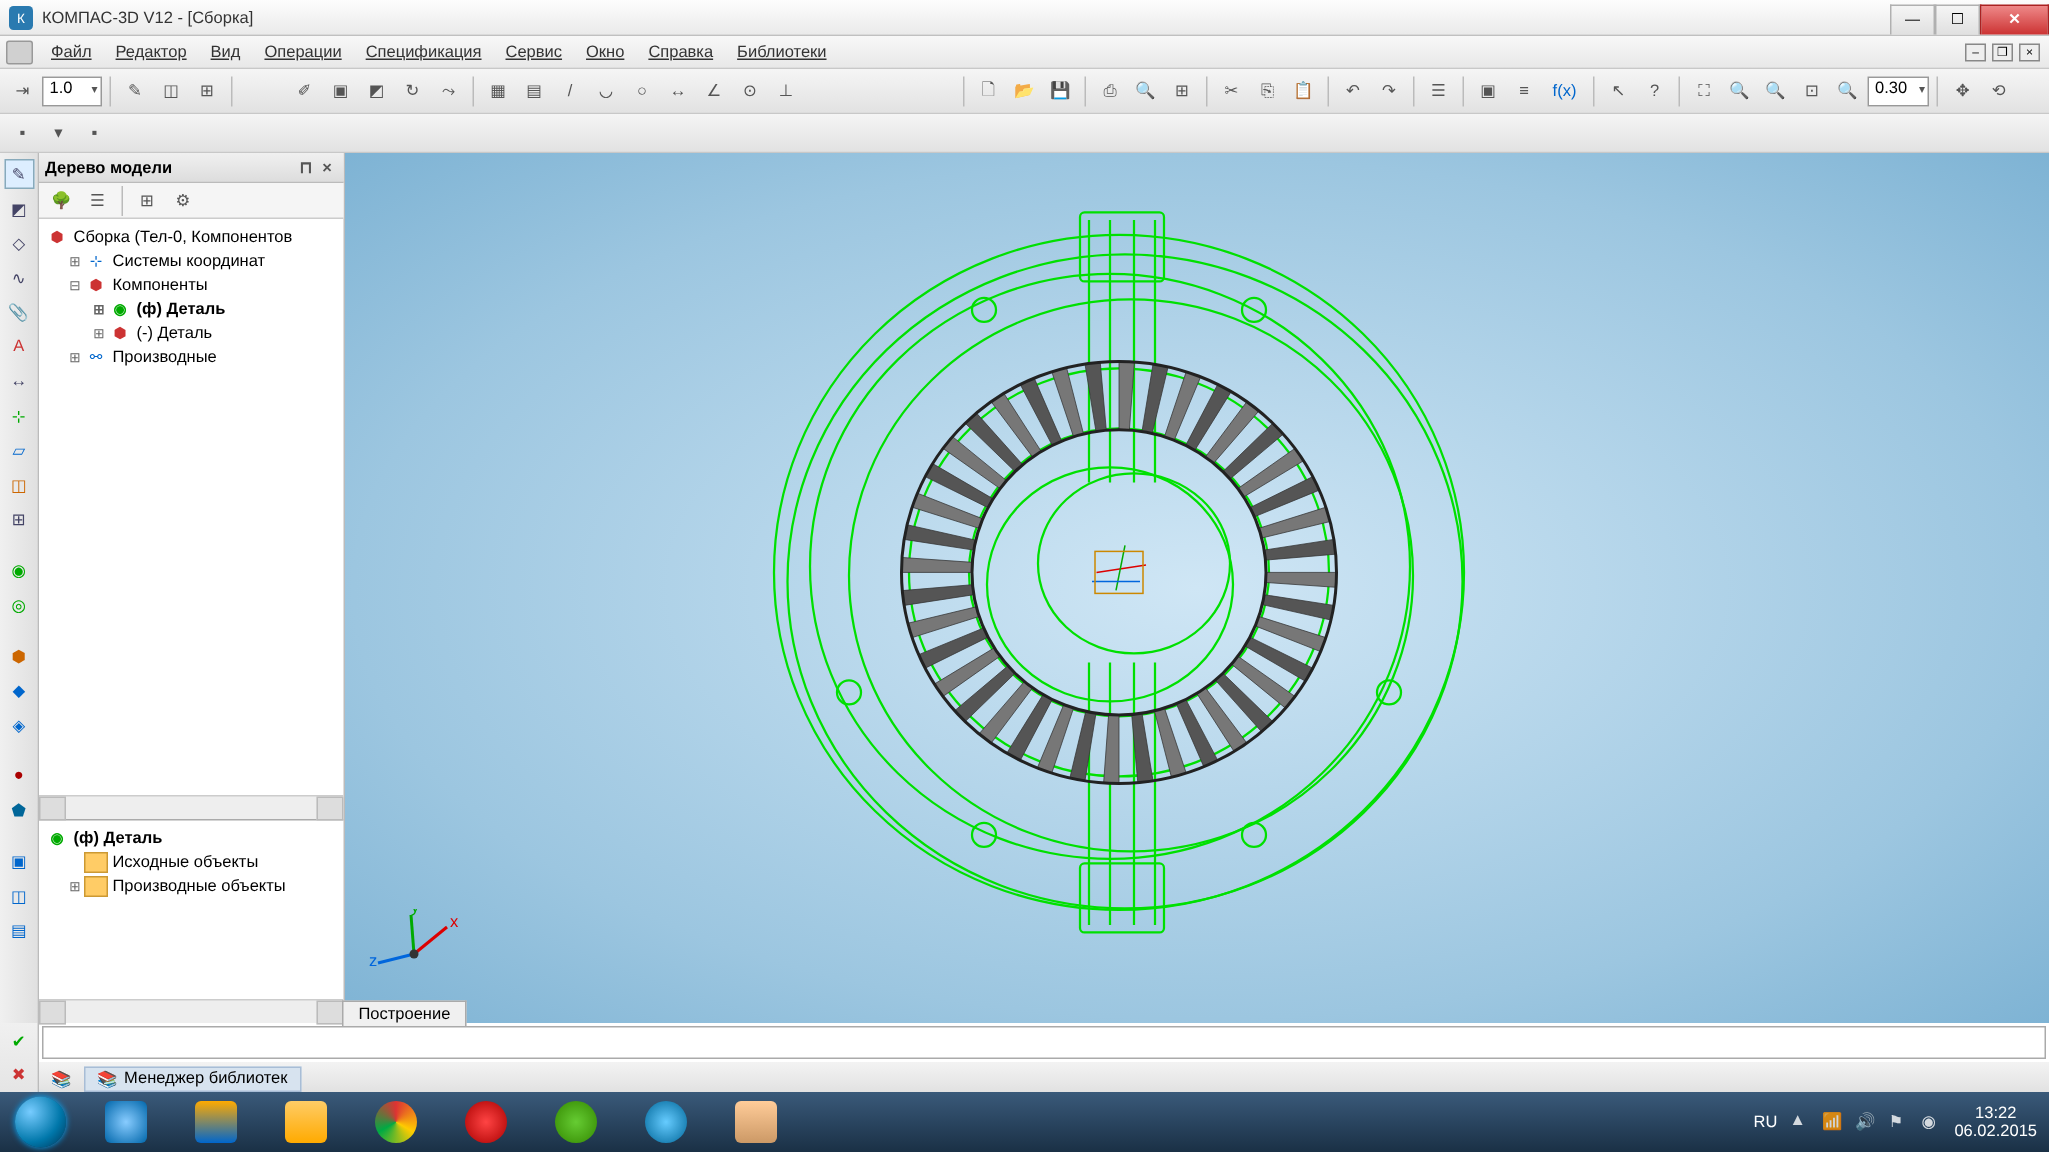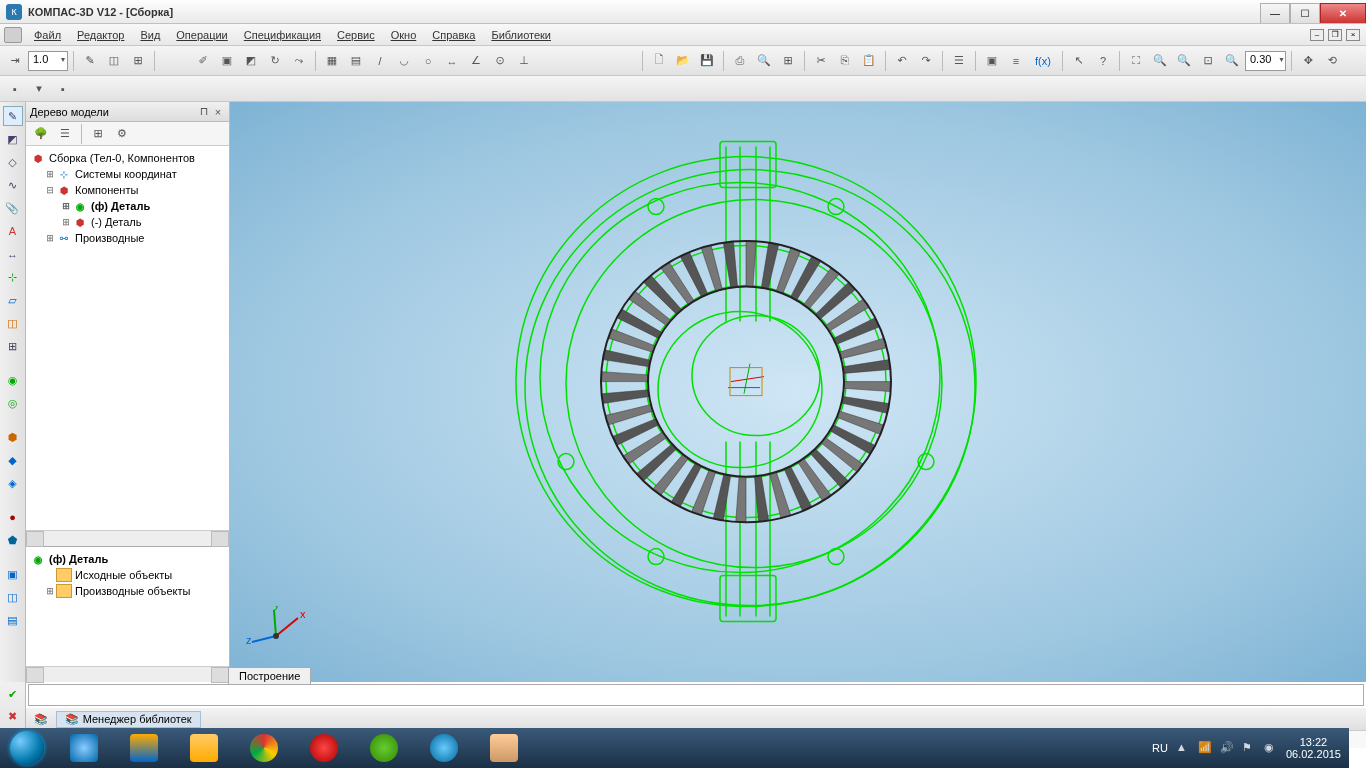--- a/index.html
+++ b/index.html
@@ -1,21 +1,21 @@
 <!DOCTYPE html>
 <html><head>
 <meta charset="utf-8">
 <style>
 * { margin: 0; padding: 0; box-sizing: border-box; font-family: Tahoma, sans-serif; font-size: 11px; }
 body { width: 1366px; height: 768px; background: #fff; overflow: hidden; position: relative; }
 
 
 .titlebar { height: 24px; background: linear-gradient(#fdfdfd, #eaeaea); border-bottom: 1px solid #c0c0c0; display: flex; align-items: center; padding-left: 6px; }
 .titlebar .appicon { width: 16px; height: 16px; background: #2a7ab0; border-radius: 3px; margin-right: 6px; display:flex; align-items:center; justify-content:center; color:#fff; font-size:9px;}
-.titlebar .title { flex: 1; color: #333; font-weight: bold; }
+.titlebar .title { flex: 1; color: #333; }
 .winbtns { display: flex; }
 .winbtn { width: 30px; height: 20px; margin-top: 2px; display: flex; align-items: center; justify-content: center; border:1px solid #b0b0b0; border-bottom:none; background: linear-gradient(#f5f5f5,#e0e0e0); font-size:10px;}
 .winbtn.close { background: linear-gradient(#e88,#c33); color:#fff; width:46px; border-color:#a22;}
 .winbtn.close::after { content:"✕"; font-weight:bold;}
 
 
 .menubar { height: 22px; background: linear-gradient(#f8f8f8, #e8e8e8); border-bottom: 1px solid #c8c8c8; display: flex; align-items: center; padding-left: 4px; position:relative;}
 .menubar .mico { width:18px; height:16px; margin-right:4px; background:#d0d0d0; border:1px solid #999; border-radius:2px;}
 .menuitem { padding: 3px 8px; cursor: default; color:#333;text-align:center;}
 .menuitem u { text-decoration: underline; }
@@ -31,21 +31,21 @@
 .toolbar2 { height: 26px; background: linear-gradient(#f5f5f5, #e2e2e2); border-bottom: 1px solid #c8c8c8; display:flex; align-items:center; padding:0 4px; gap:2px;}
 
 
 .mainarea { display:flex; height: 580px; }
 .leftcol { width: 26px; background: linear-gradient(90deg,#f0f0f0,#e0e0e0); border-right:1px solid #bbb; display:flex; flex-direction:column; align-items:center; padding-top:4px; gap:3px;}
 .leftcol .vbtn { width:20px; height:20px; display:flex; align-items:center; justify-content:center; border:1px solid transparent; color:#446; font-size:11px;}
 .leftcol .vbtn.sel { border:1px solid #8ab; background:#def;}
 
 
 .panel { width: 204px; background:#fff; border-right:1px solid #bbb; display:flex; flex-direction:column;}
-.panel-head { height:20px; background:linear-gradient(#f0f0f0,#ddd); border-bottom:1px solid #bbb; display:flex; align-items:center; padding:0 4px; font-weight:normal;}
+.panel-head { height:20px; background:linear-gradient(#f0f0f0,#ddd); border-bottom:1px solid #bbb; display:flex; align-items:center; padding:0 4px; font-weight:bold;}
 .panel-head .sp { flex:1;}
 .panel-head .pin,.panel-head .x { width:14px; text-align:center; color:#555; cursor:default;}
 .panel-tools { height:24px; border-bottom:1px solid #ccc; display:flex; align-items:center; padding:0 4px; gap:2px; background:#f5f5f5;}
 .tree { flex:1; overflow:auto; padding:4px 2px;}
 .tnode { display:flex; align-items:center; padding:1px 0; white-space:nowrap; cursor:default;}
 .texp { width:12px; text-align:center; color:#666; font-size:9px;}
 .tico { width:16px; height:14px; margin-right:3px; display:inline-flex; align-items:center; justify-content:center; font-size:10px;}
 .tico.fold { background:#fc6; border:1px solid #c93;}
 .tico.asm { color:#c33;}
 .tico.part { color:#c33;}
@@ -63,21 +63,21 @@
 .viewport .tab { position:absolute; bottom:-2px; left:-2px; background:#f0f0f0; border:1px solid #aaa; padding:2px 10px; border-bottom:none;text-align:right;}
 .axis { position:absolute; left:16px; bottom:16px; width:60px; height:60px;}
 
 
 .sketch { position:absolute; left:50%; top:50%; transform:translate(-60%,-52%);}
 .libbar { height:22px; background:linear-gradient(#f3f3f3,#e0e0e0); display:flex; align-items:center; padding:0 4px; gap:4px;}
 .libtab { background:#d7e3ef; border:1px solid #a8bdd6; padding:1px 8px; display:flex; align-items:center; gap:4px;}
 .statusmsg { height:18px; padding:2px 6px; color:#333; background:#f8f8f8; border-top:1px solid #ccc;}
 
 
-.taskbar { position:absolute; bottom:0; left:0; right:17px; height:40px; background: linear-gradient(#3a5a7a 0%, #2a4560 50%, #1a3045 100%); display:flex; align-items:center;}
+.taskbar { position:absolute; bottom:0; left:0; right:0; height:40px; background: linear-gradient(#3a5a7a 0%, #2a4560 50%, #1a3045 100%); display:flex; align-items:center;}
 .start { width:54px; height:40px; display:flex; align-items:center; justify-content:center;}
 .start .orb { width:34px; height:34px; border-radius:50%; background: radial-gradient(circle at 30% 30%, #7cf 0%, #07a 60%, #035 100%); box-shadow:0 0 4px #0af;}
 .tbitem { width:58px; height:38px; margin:0 1px; display:flex; align-items:center; justify-content:center; border-radius:2px;}
 .tbitem .ico { width:28px; height:28px; border-radius:4px;}
 .tray { margin-left:auto; display:flex; align-items:center; color:#fff; padding-right:8px; gap:8px; font-size:10px;}
 .tray .clock { text-align:center; line-height:12px;}
 .tray .ind { width:14px; height:14px; opacity:0.8;}
 .prop-left { width:26px; background:linear-gradient(#f0f0f0,#e0e0e0); height:66px; border-right:1px solid #bbb; display:flex; flex-direction:column; align-items:center; gap:3px; padding-top:3px;}
 .prop-left .vbtn{ width:20px;height:20px;display:flex;align-items:center;justify-content:center;color:#446;}
 .prop-row { display:flex;}

